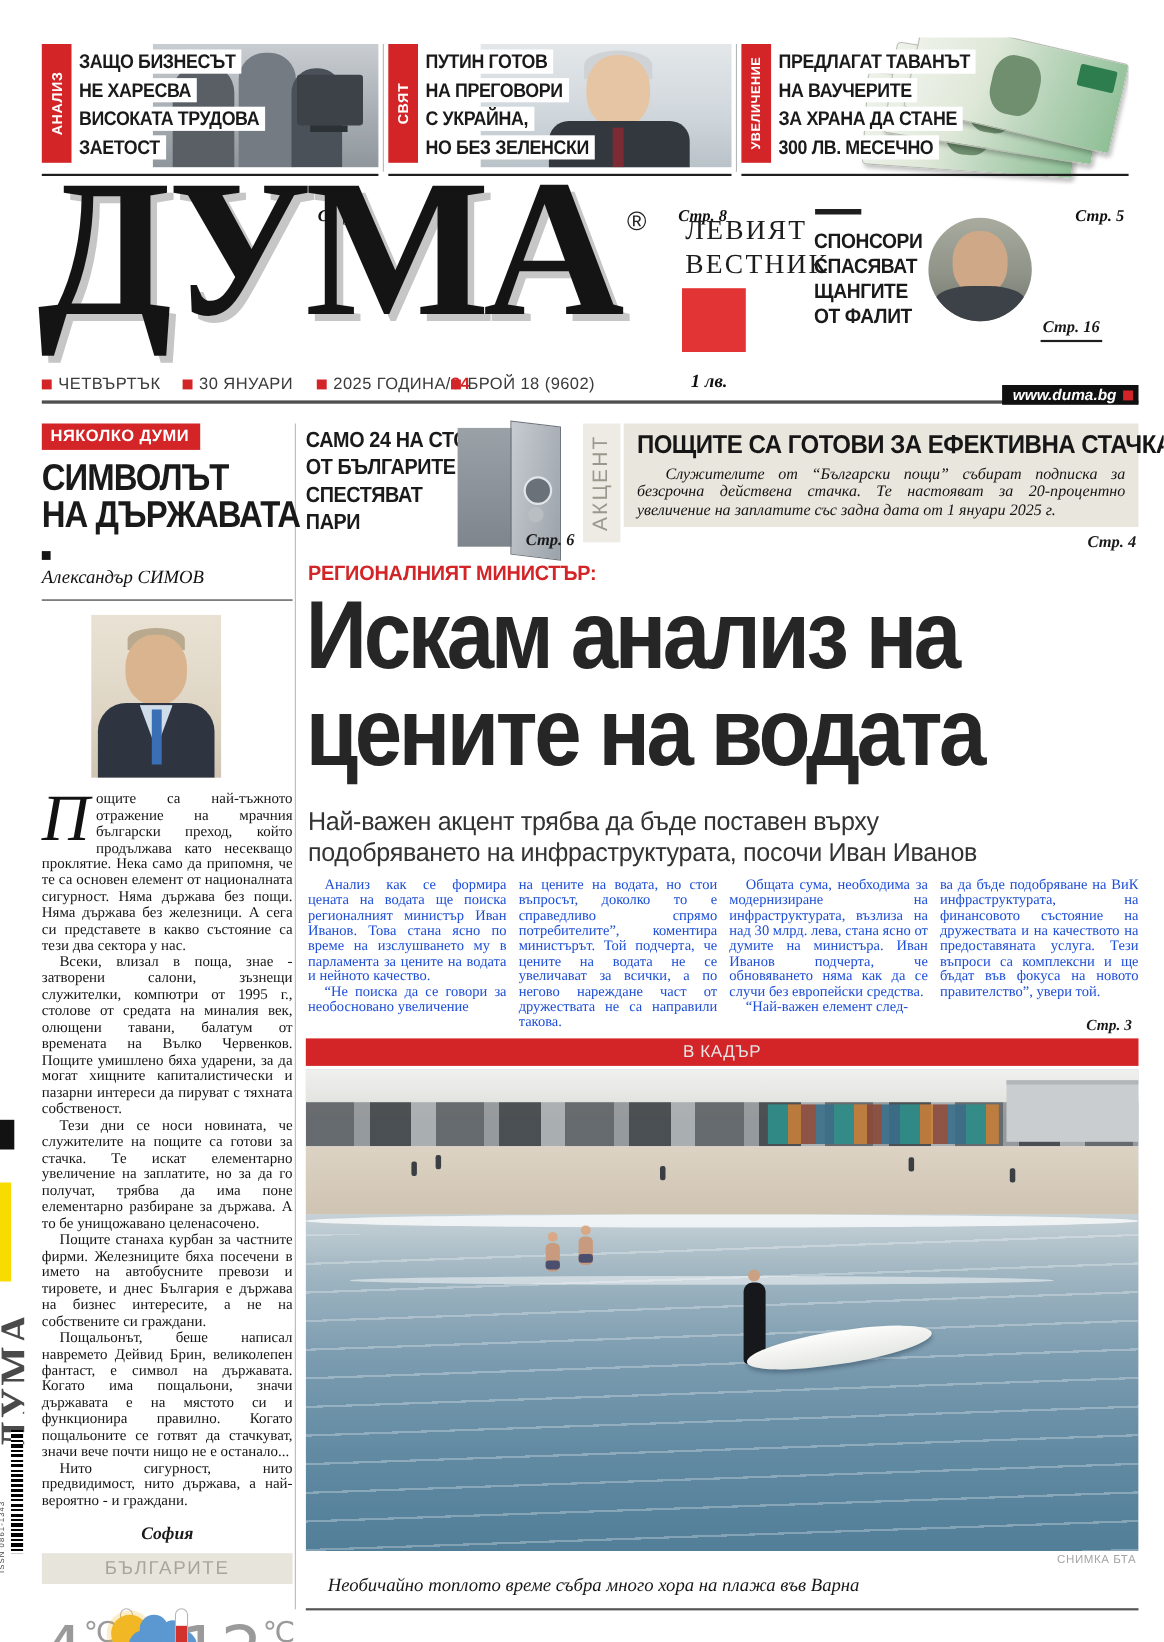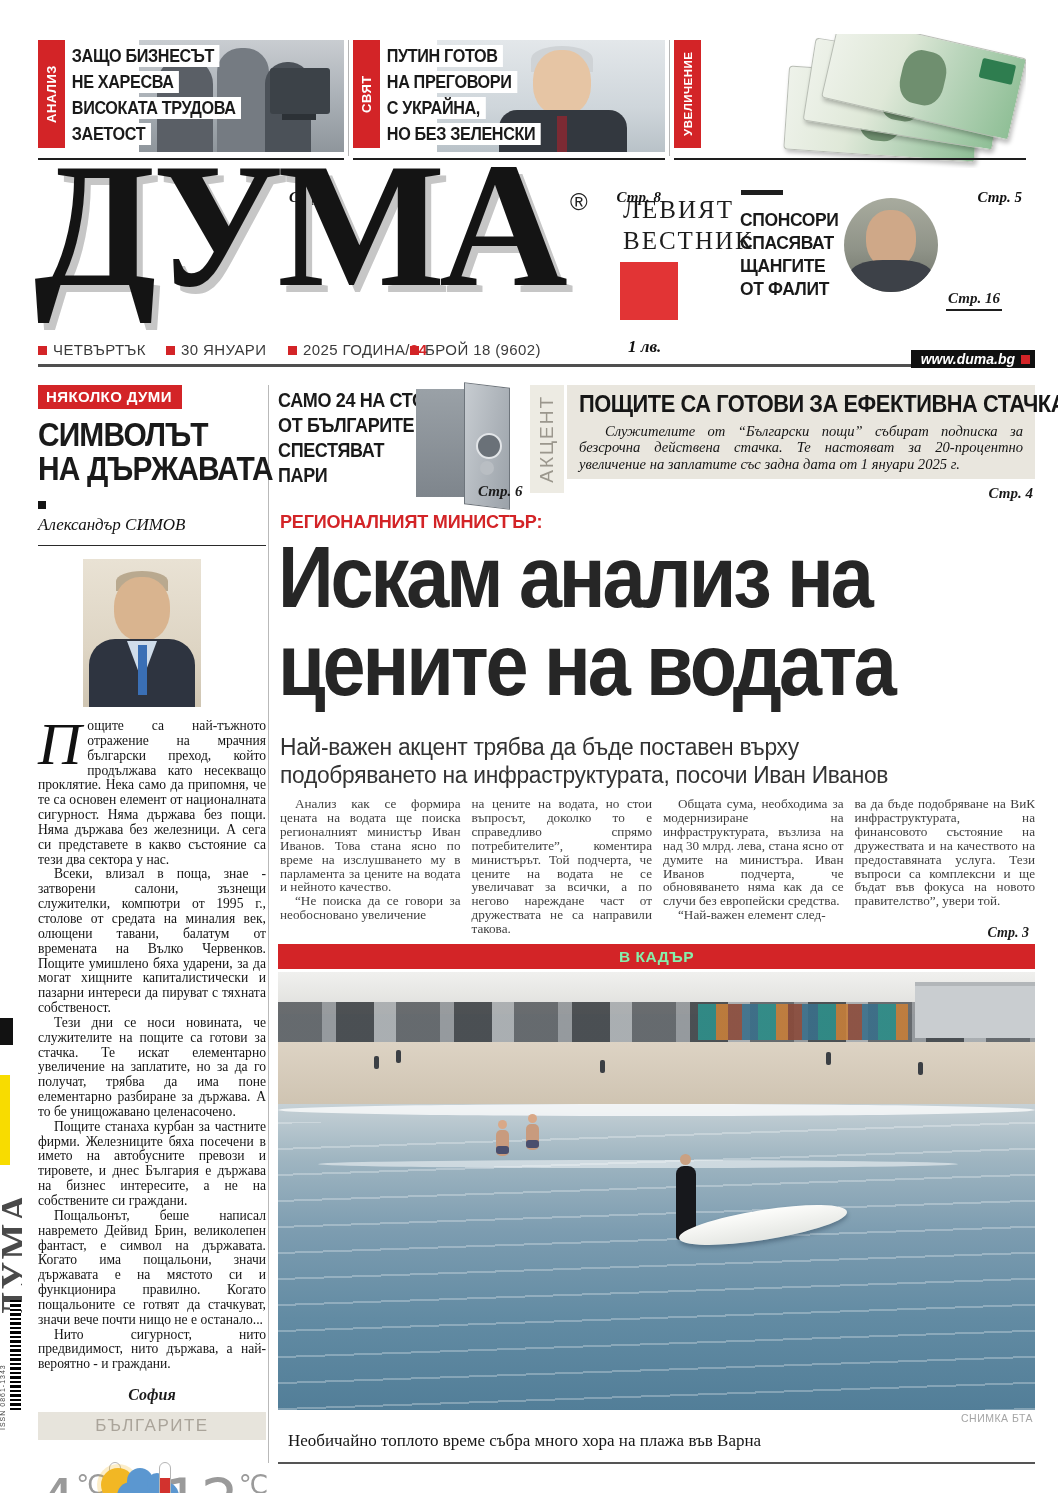--- a/index.html
+++ b/index.html
@@ -159,27 +159,27 @@
   .kicker{position:absolute;left:2px;top:126px;color:var(--accent_red,#d32427);font-weight:bold;font-size:19px;
       letter-spacing:-.2px;transform:scaleX(.95);transform-origin:left;white-space:nowrap;}
   .headline{position:absolute;left:0;top:148px;}
   .headline div{font-weight:bold;font-size:88px;line-height:88px;letter-spacing:-3.5px;color:#262626;
       transform:scaleX(.88);transform-origin:left;white-space:nowrap;}
   .subhead{position:absolute;left:2px;top:348px;}
   .subhead div{font-size:23.5px;line-height:28px;color:#333;letter-spacing:-.3px;
       transform:scaleX(.97);transform-origin:left;white-space:nowrap;}
   .cols{position:absolute;left:2px;top:412px;width:755px;display:flex;gap:11px;}
   .col{flex:1 1 0;font-family:"Liberation Serif",serif;font-size:13.2px;line-height:13.9px;
-      text-align:justify;color:#404040;}
+      text-align:justify;color:#1d4ed8;}
   .col p{margin:0;text-indent:15px;}
   .col p.cont{text-indent:0;}
   .main-page{position:absolute;right:6px;top:540px;font-family:"Liberation Serif",serif;font-style:italic;
       font-weight:bold;font-size:14px;}
   .kadar-bar{position:absolute;left:0;top:559px;width:757px;height:25px;background:var(--accent_red,#d32427);
-      color:#86efac;display:flex;align-items:center;justify-content:center;font-weight:bold;font-size:15.5px;letter-spacing:.5px;}
+      color:#e5e5e5;display:flex;align-items:center;justify-content:center;font-weight:normal;font-size:15.5px;letter-spacing:.5px;}
   .photo{position:absolute;left:0;top:587px;width:757px;height:438px;overflow:hidden;background:#cfd8dc;}
   .ph-prom{position:absolute;left:0;top:0;width:100%;height:42px;background:linear-gradient(180deg,#f0f0ee 0%,#dededb 100%);}
   .ph-shops{position:absolute;left:0;top:30px;width:100%;height:40px;background:
       repeating-linear-gradient(90deg,#53575b 0 44px,#8b8f93 44px 58px,#33373b 58px 96px,#a3a7aa 96px 118px);opacity:.85;}
   .ph-food{position:absolute;left:420px;top:32px;width:210px;height:36px;background:
       repeating-linear-gradient(90deg,#2e8f8a 0 18px,#c77f3a 18px 30px,#8a4a3a 30px 44px,#3a6f8a 44px 60px);opacity:.9;}
   .ph-pier{position:absolute;right:0;top:10px;width:120px;height:52px;background:#c9cdd0;border-top:4px solid #b2b6b9;}
   .ph-sand{position:absolute;left:0;top:70px;width:100%;height:62px;background:linear-gradient(180deg,#ddd3c4 0%,#cfc4b2 100%);}
   .ph-sea{position:absolute;left:0;top:132px;width:100%;height:306px;background:
       linear-gradient(180deg,#c6d1d6 0%,#9fb5c1 18%,#7c9cb0 42%,#628ba3 70%,#527e98 100%);}
@@ -190,21 +190,21 @@
   .fig{position:absolute;}
   .walker{width:5px;height:13px;background:#3b3f44;border-radius:2px;}
   .swimmer .head{width:9px;height:9px;border-radius:50%;background:#d9a887;margin:0 auto;}
   .swimmer .torso{width:13px;height:26px;background:#c89b7e;border-radius:5px;margin-top:1px;}
   .swimmer .suit{width:13px;height:8px;background:#4a4f6e;margin-top:-10px;border-radius:3px;}
   .surfer .head{width:11px;height:11px;border-radius:50%;background:#caa183;margin-left:14px;}
   .surfer .body{width:20px;height:74px;background:#17181c;border-radius:8px 8px 4px 4px;margin-top:1px;margin-left:10px;}
   .board{position:absolute;width:170px;height:30px;background:linear-gradient(180deg,#fdfdfb 0%,#e4e6e2 100%);
       border-radius:50%;transform:rotate(-9deg);box-shadow:0 3px 4px rgba(20,40,60,.35);}
   .credit{position:absolute;right:2px;top:1027px;font-size:10.5px;color:#a5a5a5;letter-spacing:.5px;}
-  .caption{position:absolute;left:10px;top:1046px;font-family:"Liberation Serif",serif;
+  .caption{position:absolute;left:20px;top:1046px;font-family:"Liberation Serif",serif;font-style:italic;
       font-size:17px;color:#161616;}
   .bottom-rule{position:absolute;left:0;top:1077px;width:757px;border-top:2.5px solid #555;}
 </style>
 </head>
 <body>
 
 <div class="page">
 
   <div class="spine-black"></div>
   <div class="spine-yellow"></div>
@@ -261,20 +261,26 @@
         <div class="note n2">
             <div class="portrait"></div>
             <div class="num"></div>
           </div>
         <div class="note n1">
             <div class="portrait"></div>
             <div class="num"></div>
           </div>
       </div>
       <div class="tag">УВЕЛИЧЕНИЕ</div>
+      <div class="tlines">
+        <div class="tline"><span>ПРЕДЛАГАТ ТАВАНЪТ</span></div>
+        <div class="tline"><span>НА ВАУЧЕРИТЕ</span></div>
+        <div class="tline"><span>ЗА ХРАНА ДА СТАНЕ</span></div>
+        <div class="tline"><span>300 ЛВ. МЕСЕЧНО</span></div>
+      </div>
       <div class="trule"></div>
       <div class="tpage serif">Стр. 5</div>
     </div>
   </div>
 
   <div class="masthead">
     <div class="duma-title">ДУМА</div>
     <div class="duma-reg">®</div>
     <div class="tagline">
       <div>ЛЕВИЯТ</div>

